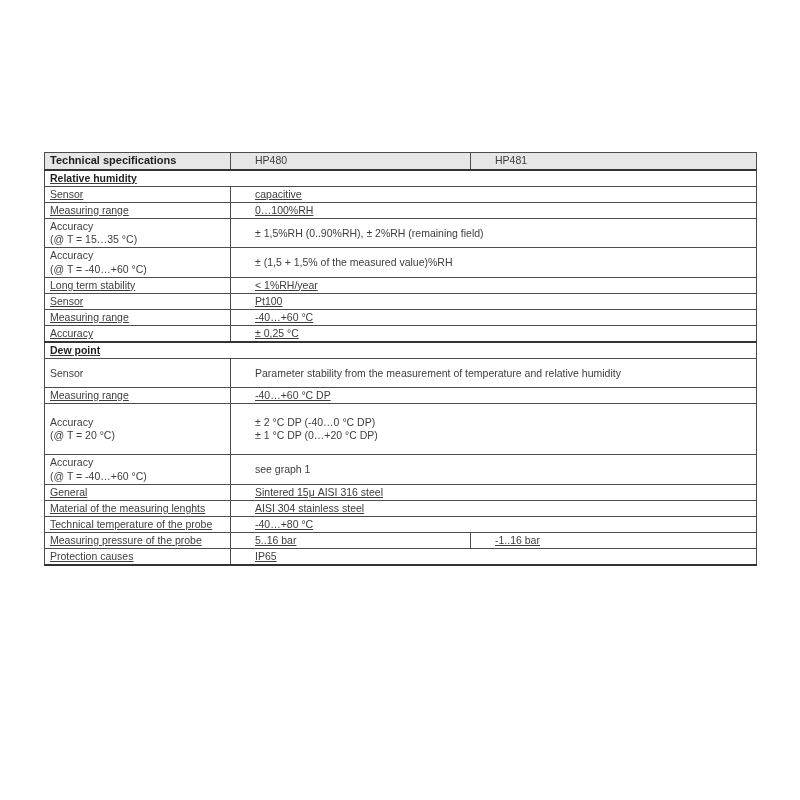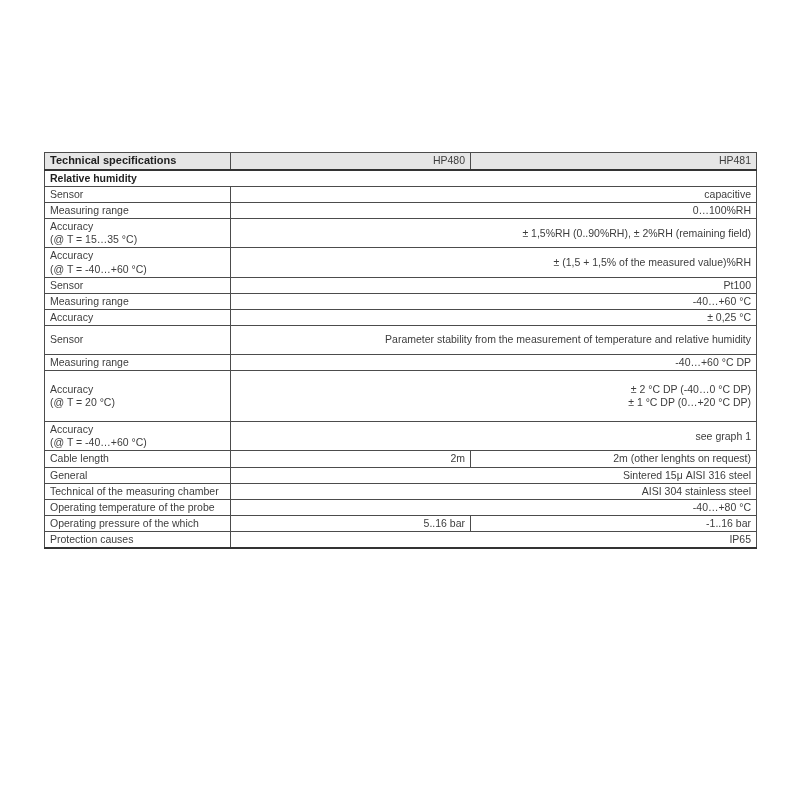--- a/index.html
+++ b/index.html
@@ -47,23 +47,23 @@
     color: #1f1f1f;
     margin-top: 8px;
   }
   tr.section td {
     font-weight: bold;
     color: #1f1f1f;
     border-top: 2px solid #333333;
     text-align: left;
   }
   td.lbl { text-align: left; }
-  td.ctr { text-align: right; padding-left: 24px; }
+  td.ctr { text-align: left; padding-left: 24px; }
   tr.h17 { height: 17px; }
-  tr.h16 { height: 16px; }
+  tr.h16 { height: 16px; text-decoration: underline; }
   tr.h28 { height: 28px; }
   tr.h29 { height: 29px; }
   tr.h51 { height: 51px; }
 </style>
 </head>
 <body>
 
 <div class="page">
   <table class="spec">
     <colgroup>
@@ -97,34 +97,41 @@
       </td>
       <td class="ctr" colspan="2">± 1,5%RH (0..90%RH), ± 2%RH (remaining field)</td>
     </tr>
     <tr class="h28">
       <td class="lbl">
         <div>Accuracy</div>
         <div>(@ T = -40…+60 °C)</div>
       </td>
       <td class="ctr" colspan="2">± (1,5 + 1,5% of the measured value)%RH</td>
     </tr>
+    <tr class="h16">
+      <td class="lbl">Long term stability</td>
+      <td class="ctr" colspan="2">&lt; 1%RH/year</td>
+    </tr>
 
     <tr class="h16">
       <td class="lbl">Sensor</td>
       <td class="ctr" colspan="2">Pt100</td>
     </tr>
     <tr class="h16">
       <td class="lbl">Measuring range</td>
       <td class="ctr" colspan="2">-40…+60 °C</td>
     </tr>
     <tr class="h16">
       <td class="lbl">Accuracy</td>
       <td class="ctr" colspan="2">± 0,25 °C</td>
     </tr>
 
+    <tr class="section h16">
+      <td colspan="3">Dew point</td>
+    </tr>
     <tr class="h29">
       <td class="lbl">Sensor</td>
       <td class="ctr" colspan="2">Parameter stability from the measurement of temperature and relative humidity</td>
     </tr>
     <tr class="h16">
       <td class="lbl">Measuring range</td>
       <td class="ctr" colspan="2">-40…+60 °C DP</td>
     </tr>
     <tr class="h51">
       <td class="lbl">
@@ -138,38 +145,33 @@
     </tr>
     <tr class="h28">
       <td class="lbl">
         <div>Accuracy</div>
         <div>(@ T = -40…+60 °C)</div>
       </td>
       <td class="ctr" colspan="2">see graph 1</td>
     </tr>
 
     <tr class="h16">
-      <td class="lbl">Cable length</td>
-      <td class="ctr">2m</td>
-      <td class="ctr">2m (other lenghts on request)</td>
-    </tr>
-    <tr class="h16">
       <td class="lbl">General</td>
       <td class="ctr" colspan="2">Sintered 15μ AISI 316 steel</td>
     </tr>
     <tr class="h16">
-      <td class="lbl">Technical of the measuring chamber</td>
+      <td class="lbl">Material of the measuring lenghts</td>
       <td class="ctr" colspan="2">AISI 304 stainless steel</td>
     </tr>
     <tr class="h16">
-      <td class="lbl">Operating temperature of the probe</td>
+      <td class="lbl">Technical temperature of the probe</td>
       <td class="ctr" colspan="2">-40…+80 °C</td>
     </tr>
     <tr class="h16">
-      <td class="lbl">Operating pressure of the which</td>
+      <td class="lbl">Measuring pressure of the probe</td>
       <td class="ctr">5..16 bar</td>
       <td class="ctr">-1..16 bar</td>
     </tr>
     <tr class="h16">
       <td class="lbl">Protection causes</td>
       <td class="ctr" colspan="2">IP65</td>
     </tr>
 
   </tbody>
     </table>

